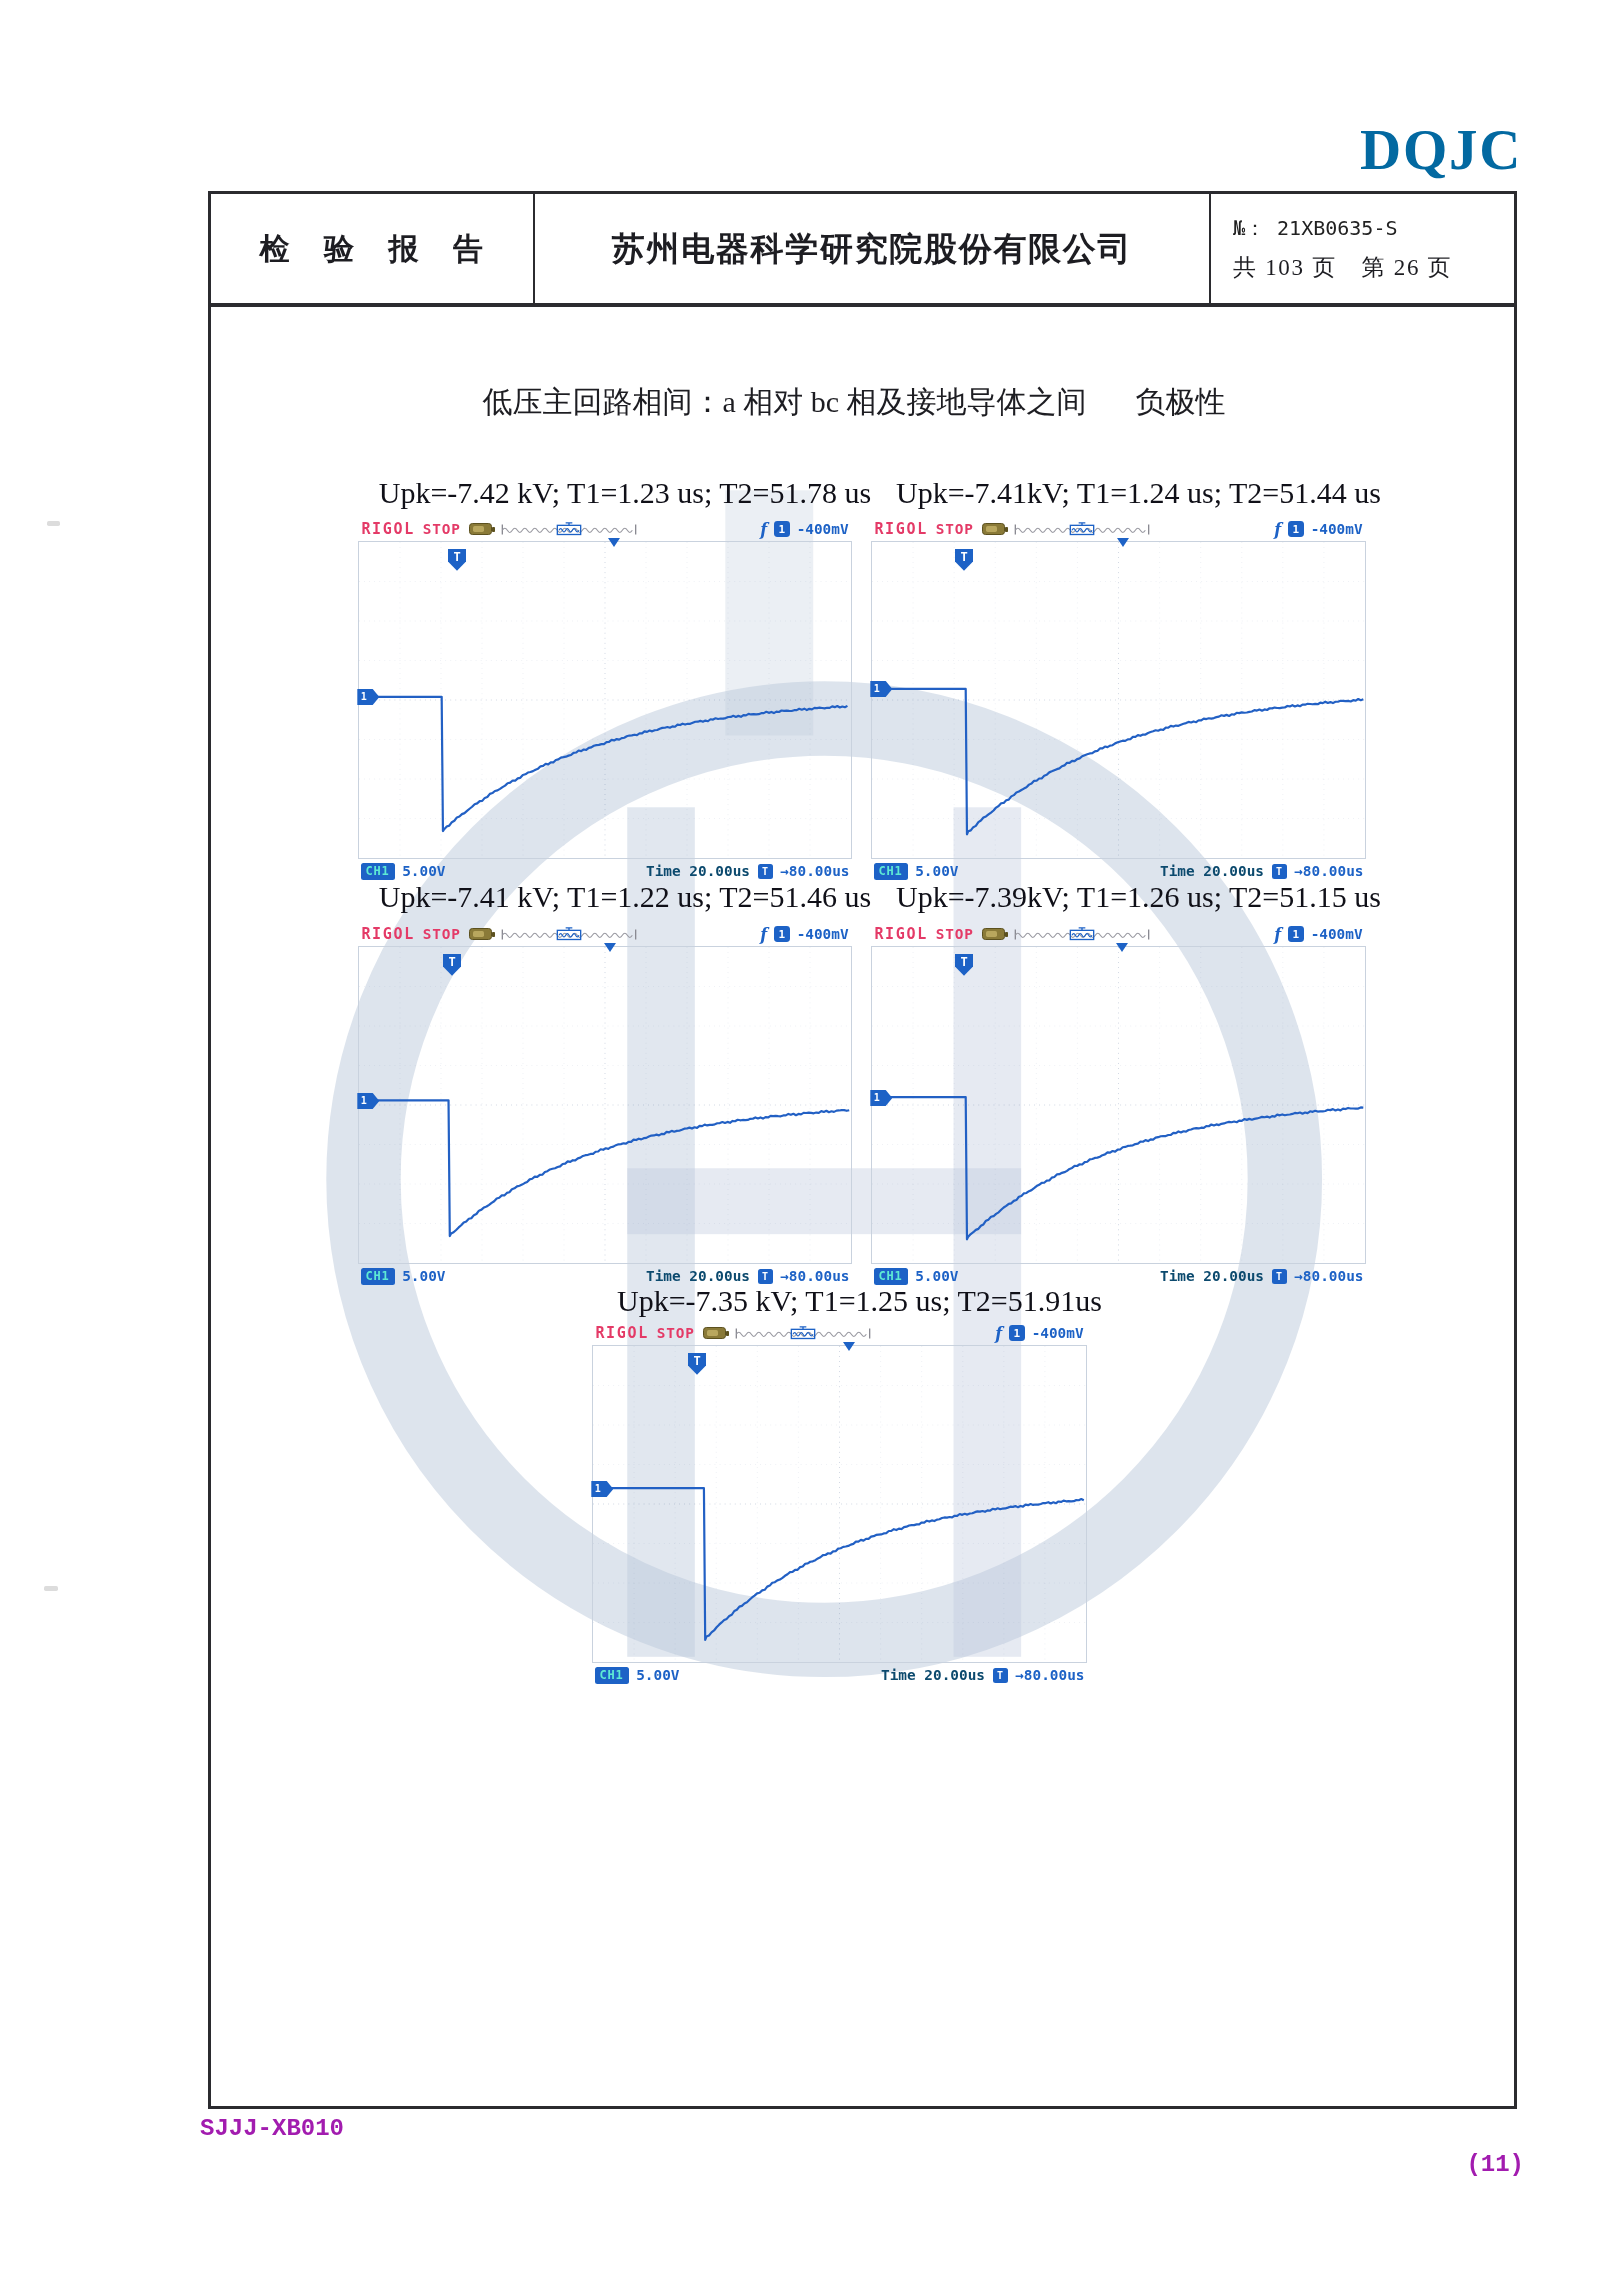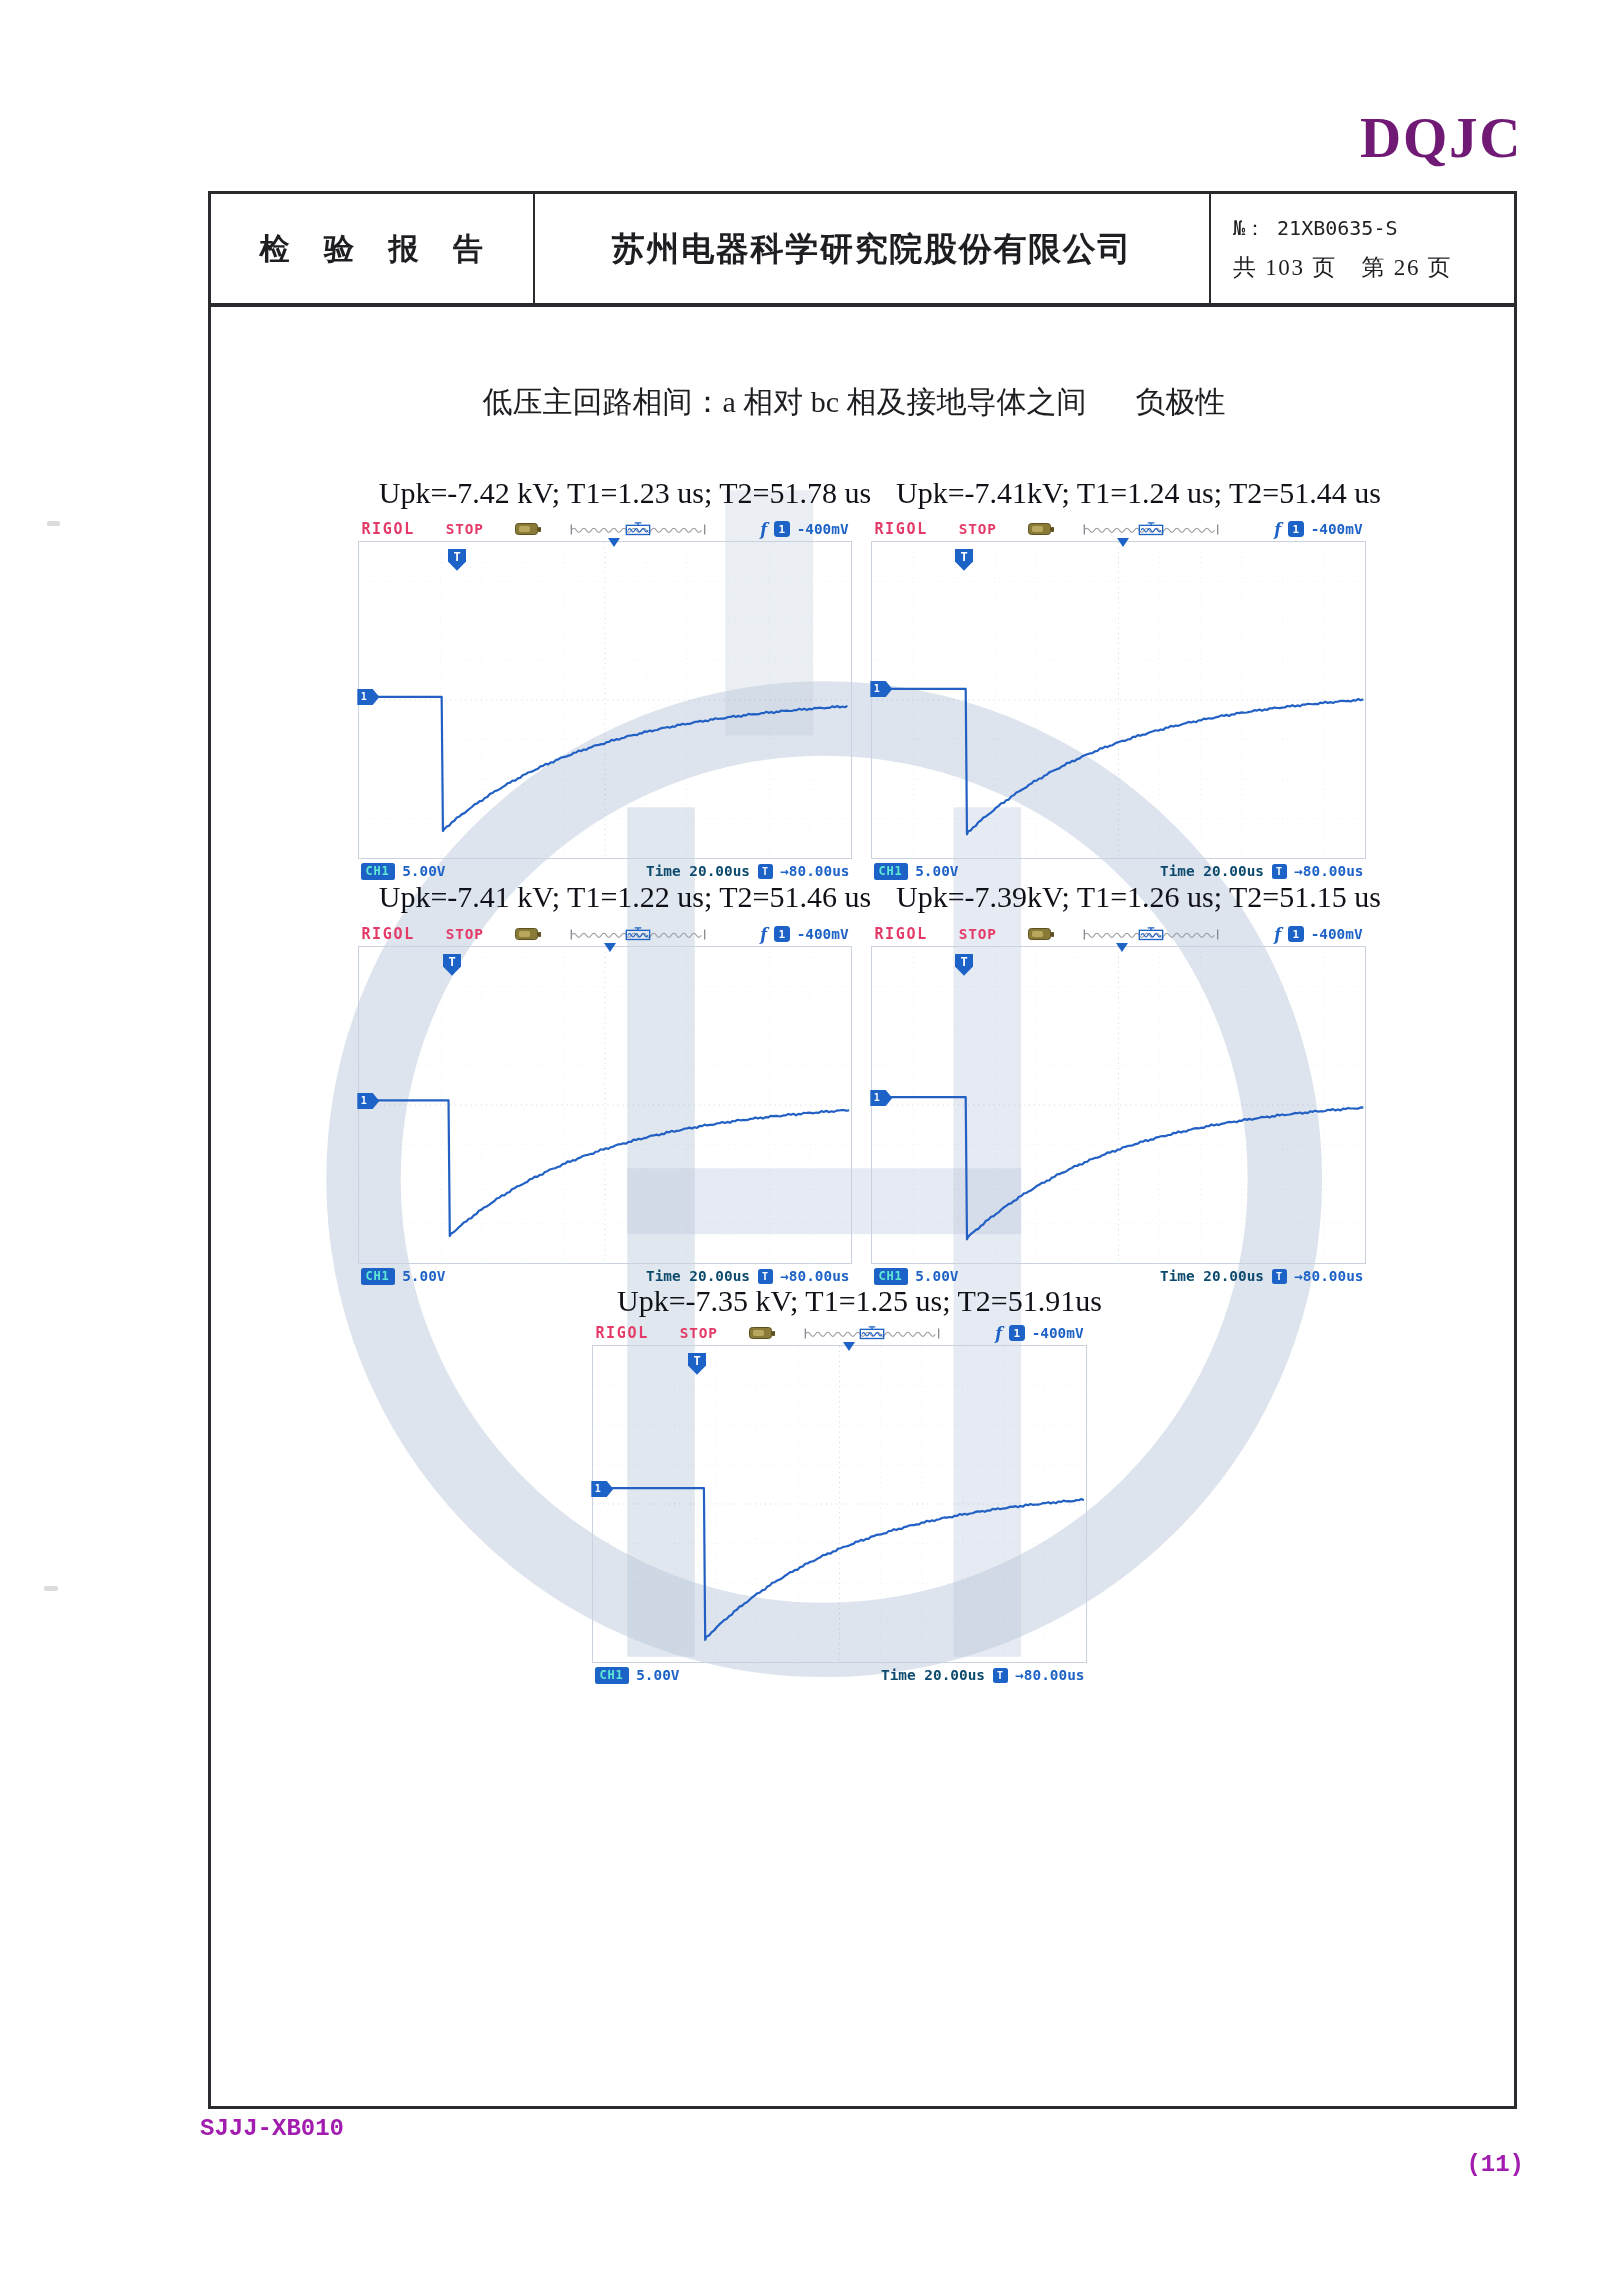--- a/index.html
+++ b/index.html
@@ -5,23 +5,23 @@
   * { margin:0; padding:0; box-sizing:border-box; }
   body { background:#e8e8e8; font-family:"Liberation Serif", serif; }
   .page {
     position:relative; width:1623px; height:2295px; margin:0 auto;
     background:#ffffff; overflow:hidden; color:#1d1d22;
   }
   
   .watermark { position:absolute; left:0; top:0; z-index:0; pointer-events:none; }
   
   .dqjc {
-    position:absolute; left:1218px; top:105px; width:304px; height:76px;
+    position:absolute; left:1218px; top:117px; width:304px; height:76px;
     font-family:"Liberation Serif", serif; font-weight:700; font-size:57px;
-    letter-spacing:1.7px; text-align:right; color:#701a75; z-index:2;
+    letter-spacing:1.7px; text-align:right; color:#0369a1; z-index:2;
   }
   .hdr-table {
     position:absolute; left:208px; top:191px; width:1309px; height:116px;
     border:3.4px solid #2b2b2f; display:flex; z-index:2; background:transparent;
   }
   .hdr-cell { display:flex; align-items:center; justify-content:center; }
   .hdr-cell.c1 { width:324px; border-right:2.5px solid #2b2b2f;
     font-size:30px; font-weight:600; letter-spacing:13.5px; padding-left:12px; }
   .hdr-cell.c2 { width:676px; border-right:2.5px solid #2b2b2f;
     font-family:Liberation Serif, serif; font-weight:700; font-size:33px; letter-spacing:1.7px; }
@@ -39,21 +39,21 @@
   }
   .sec-title .pol { margin-left:49px; }
   
   .cap {
     position:absolute; z-index:2; font-size:30px; text-align:center;
     white-space:nowrap; color:#101018; font-family:"Liberation Serif", serif;margin-left:20px;
   }
   
   .scope { position:absolute; z-index:2; }
   .scope-header {
-    height:24px; display:flex; align-items:center; padding:0 3.4px; gap:24px;
+    height:24px; display:flex; align-items:center; padding:0 3.4px; gap:1px;
     font-family:"DejaVu Sans Mono", monospace; font-weight:700;
   }
   .rigol { color:#e43a67; font-size:15px; letter-spacing:1.7px; }
   .stopt { color:#e43a67; font-size:14.4px; letter-spacing:0.8px; margin-left:6.8px; }
   .battery {
     width:23px; height:12px; background:#8a7a38; border:1.7px solid #5c511f;
     border-radius:3.4px; position:relative; margin-left:6.8px;
   }
   .battery::before { content:""; position:absolute; left:3.4px; top:1.7px; right:6.8px; bottom:1.7px;
     background:#b9a75e; border-radius:1.7px; }

